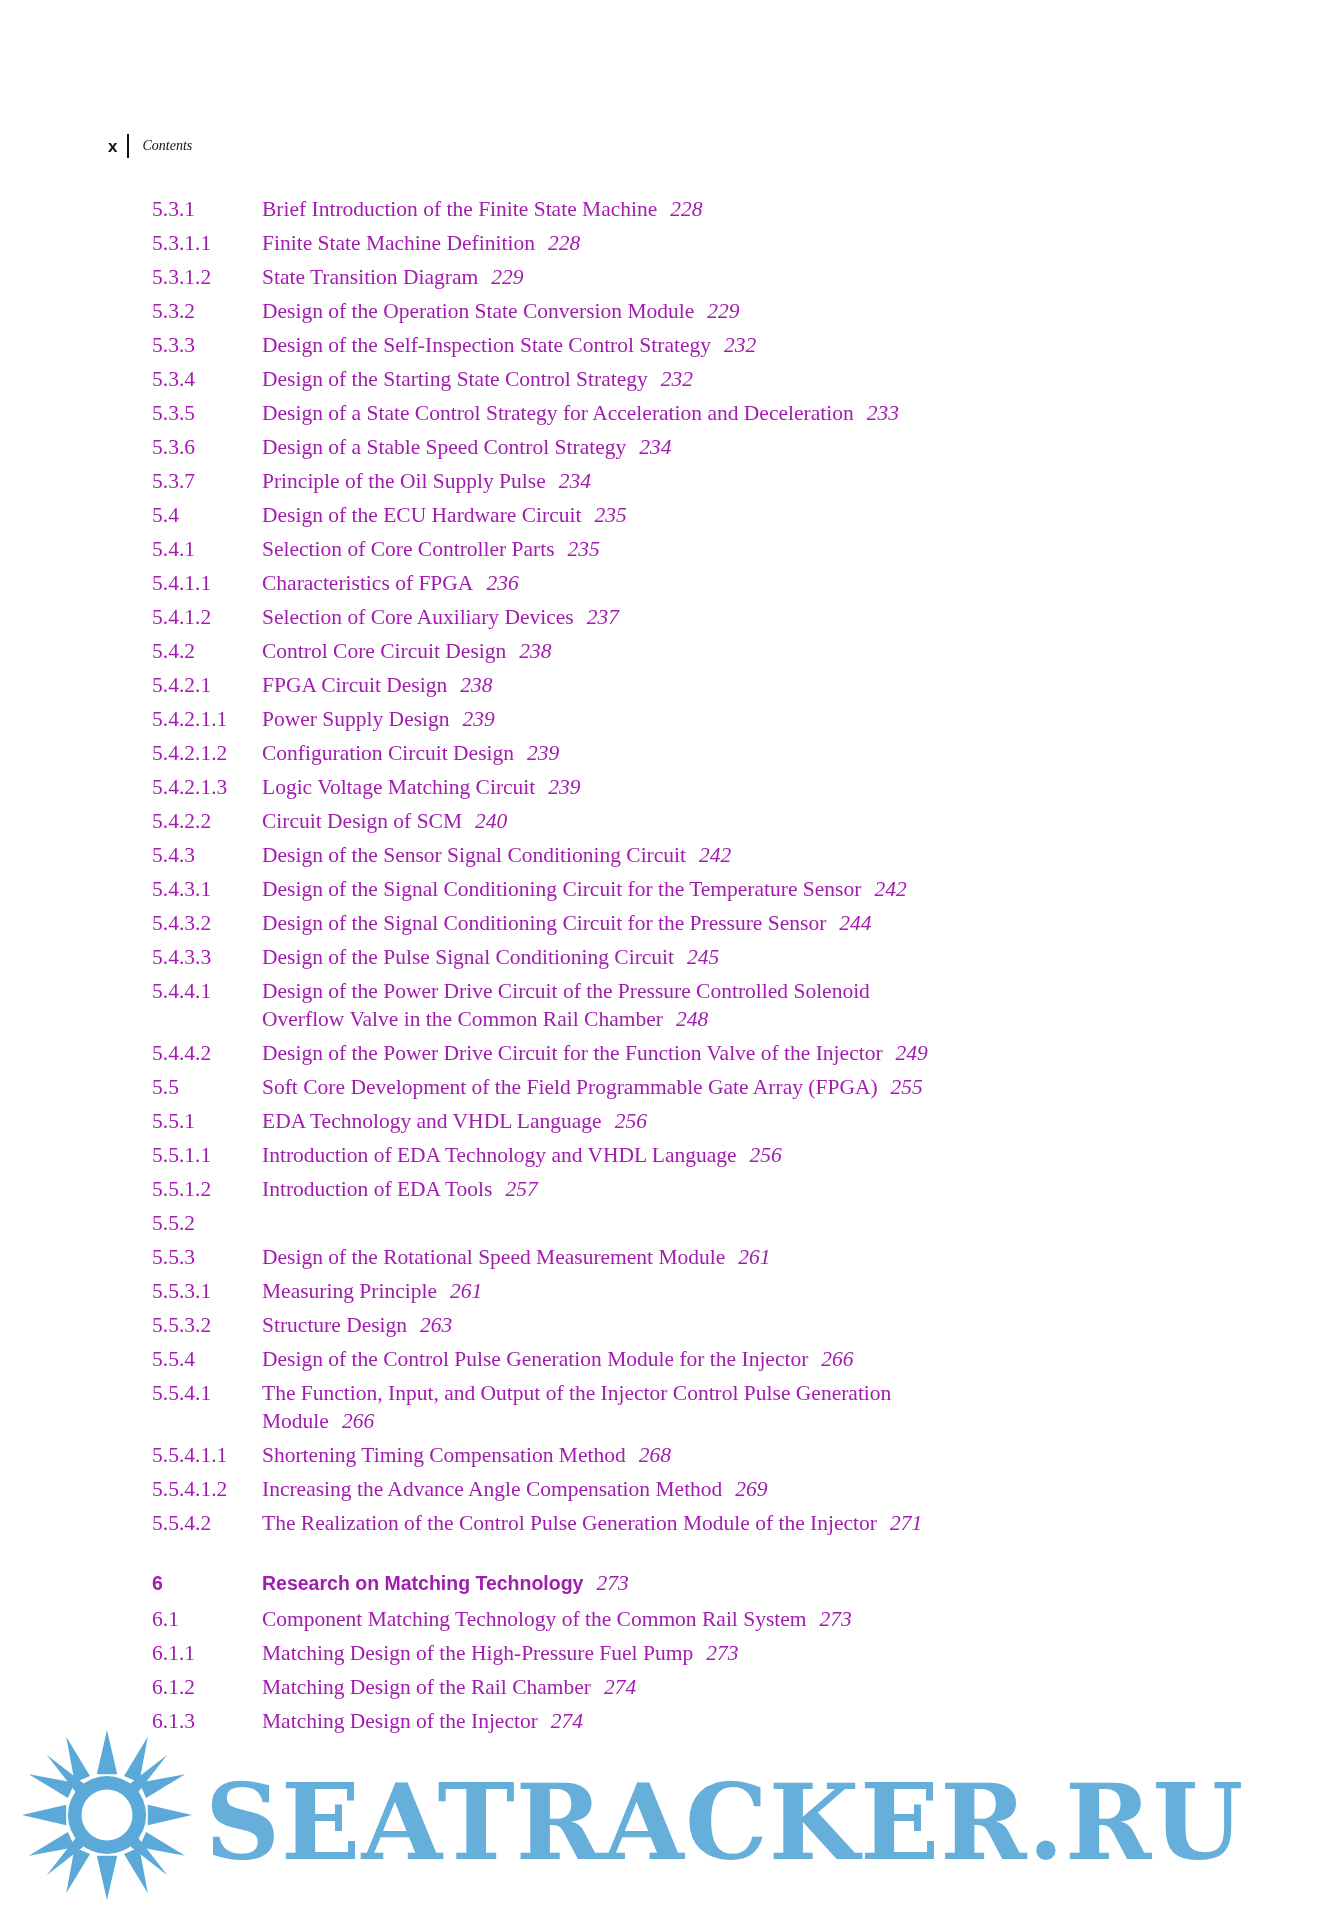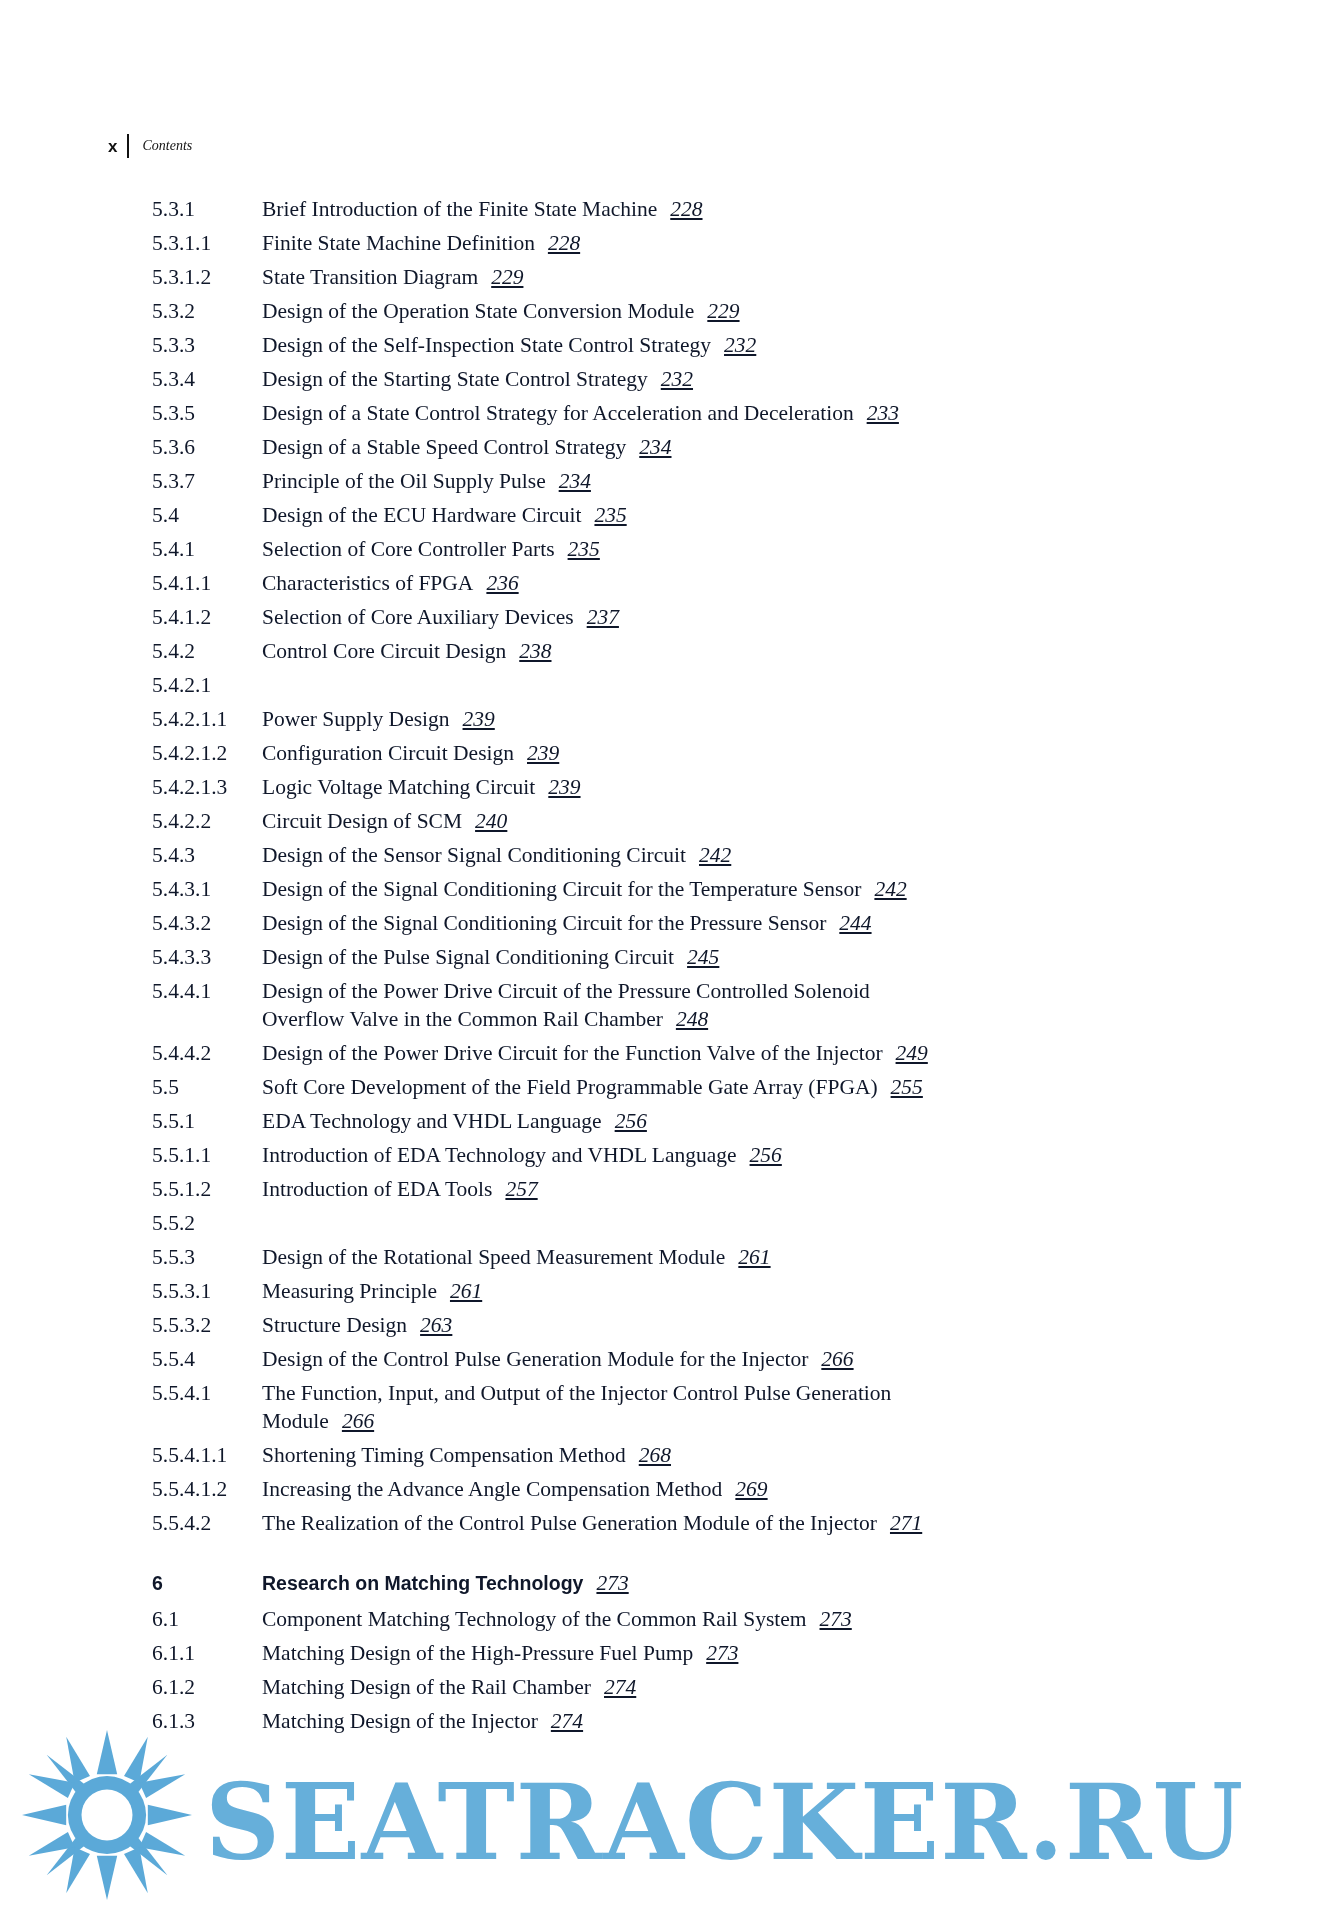--- a/index.html
+++ b/index.html
@@ -59,37 +59,36 @@
     position: absolute;
     top: 192px;
     left: 152px;
     width: 1070px;
   }
   .toc-row {
     display: flex;
     align-items: flex-end;
     font-size: 21.5px;
     line-height: 34px;
-    color: #0f172a;
+    color: #a21caf;
   }
   .toc-row .num {
     flex: 0 0 110px;
     white-space: nowrap;
   }
   .toc-row .txt {
     flex: 1 1 auto;
   }
   .toc-row .txt .title {
     
   }
   .toc-row .txt .pg {
     font-style: italic;
     padding-left: 13px;
     white-space: nowrap;
-    text-decoration: underline;
   }
 
   
   .toc-row.cont .num {
     visibility: hidden;
   }
   .toc-row.cont {
     margin-top: -6px;
   }
 
@@ -203,20 +202,21 @@
       <div class="toc-row">
         <span class="num">5.4.1.2</span>
         <span class="txt"><span class="title">Selection of Core Auxiliary Devices</span><span class="pg">237</span></span>
       </div>
       <div class="toc-row">
         <span class="num">5.4.2</span>
         <span class="txt"><span class="title">Control Core Circuit Design</span><span class="pg">238</span></span>
       </div>
       <div class="toc-row">
         <span class="num">5.4.2.1</span>
+        <span class="txt"><span class="title">FPGA Circuit Design</span><span class="pg">238</span></span>
       </div>
       <div class="toc-row">
         <span class="num">5.4.2.1.1</span>
         <span class="txt"><span class="title">Power Supply Design</span><span class="pg">239</span></span>
       </div>
       <div class="toc-row">
         <span class="num">5.4.2.1.2</span>
         <span class="txt"><span class="title">Configuration Circuit Design</span><span class="pg">239</span></span>
       </div>
       <div class="toc-row">

